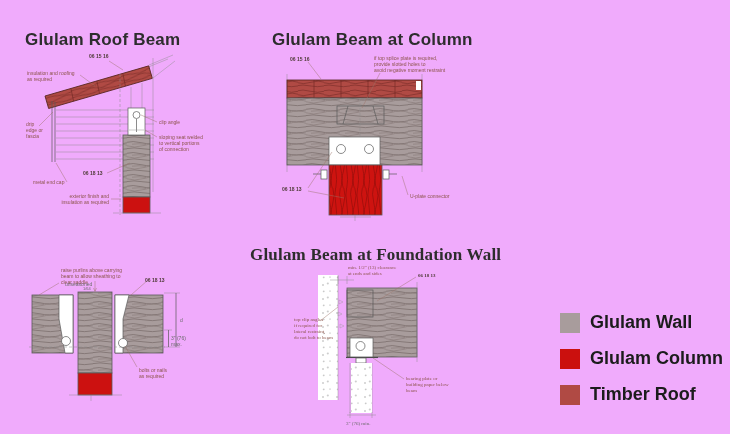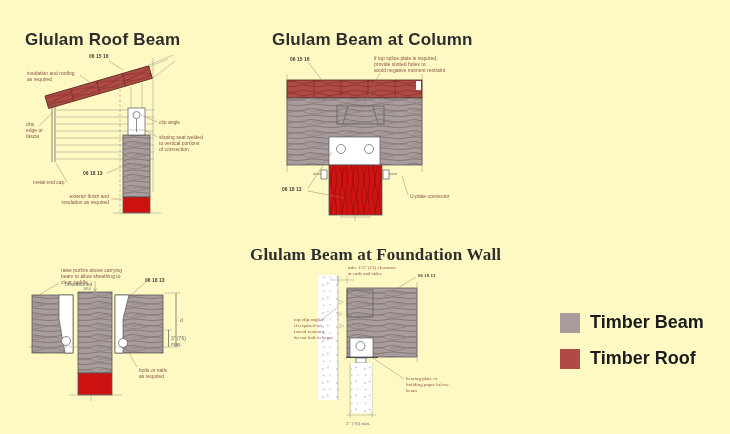--- a/index.html
+++ b/index.html
@@ -1,16 +1,16 @@
 <!DOCTYPE html>
 <html><head>
 <meta charset="utf-8">
 <style>
   html,body{margin:0;padding:0;background:#fff;}
-  #page{position:relative;width:730px;height:434px;background:#fef9c3;overflow:hidden;
+  #page{position:relative;width:730px;height:434px;background:#f0abfc;overflow:hidden;
         font-family:"Liberation Sans",sans-serif;}
   .diagram{position:absolute;}
   .dtitle{font-size:17px;font-weight:bold;color:#2d2d2d;letter-spacing:.2px;white-space:nowrap;}
   .draw{position:absolute;left:0;top:22px;}
   .lbl{position:absolute;font-size:5px;line-height:1.2;color:#8d554c;white-space:pre-line;}
   .ref{font-weight:700;color:#4e3a36;}
   .dim{color:#6b6b6b;}
   .tiny{font-size:4px;}
   .ta-r{text-align:right;}
   
@@ -257,21 +257,25 @@
 do not bolt to beam</div>
     <div class="lbl" style="left:156px;top:131px;">bearing plate or
 building paper below
 beam</div>
     <div class="lbl dim" style="left:96px;top:176px;">3" (76) min.</div>
   </div>
 
   <div class="legend">
     <div class="legend-item">
       <span class="swatch" style="background-color: rgb(168, 156, 156);"></span>
-      <span class="legend-label">Timber Beam</span>
+      <span class="legend-label">Glulam Wall</span>
+    </div>
+    <div class="legend-item">
+      <span class="swatch" style="background-color: rgb(203, 16, 14);"></span>
+      <span class="legend-label">Glulam Column</span>
     </div>
     <div class="legend-item">
       <span class="swatch" style="background-color: rgb(176, 74, 68);"></span>
       <span class="legend-label">Timber Roof</span>
     </div>
   </div>
 
 </div>
 
 </body></html>

